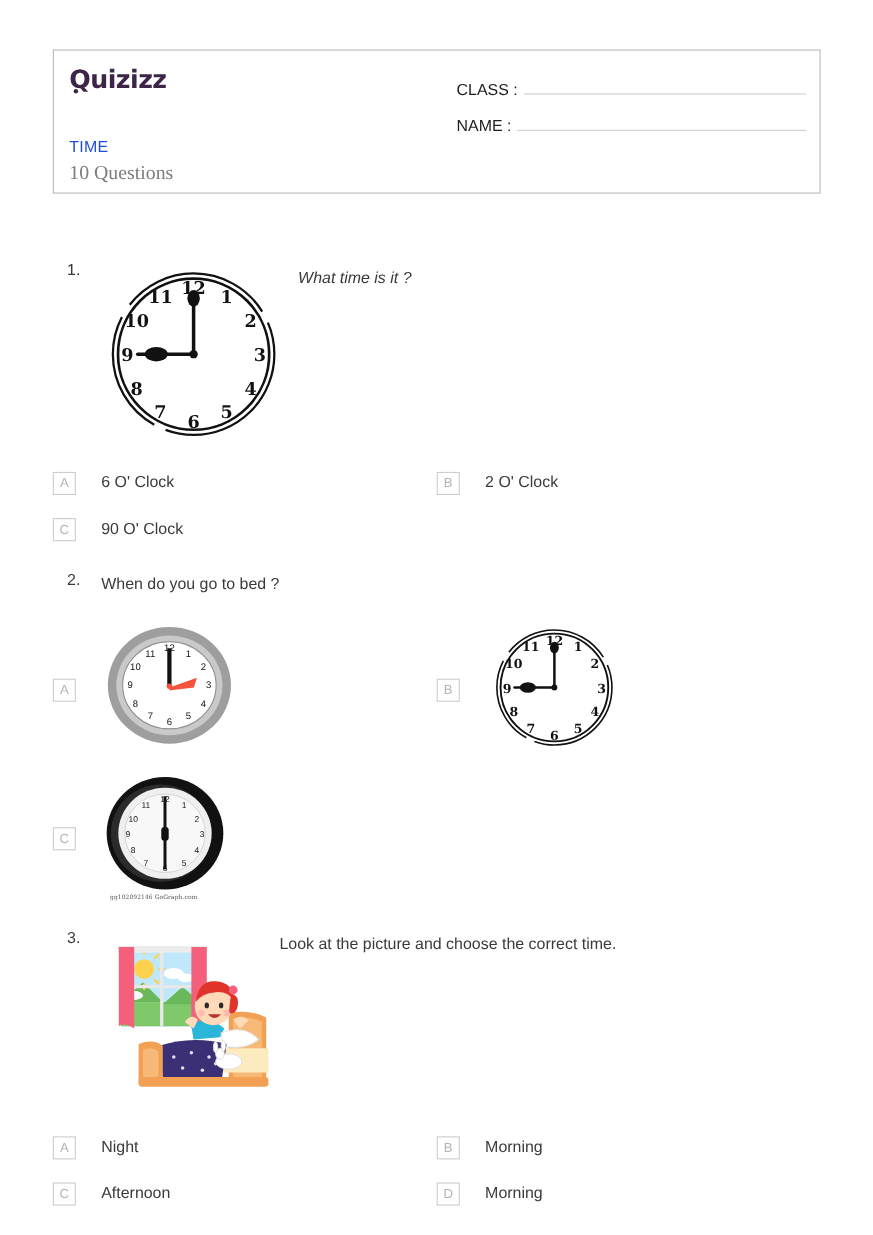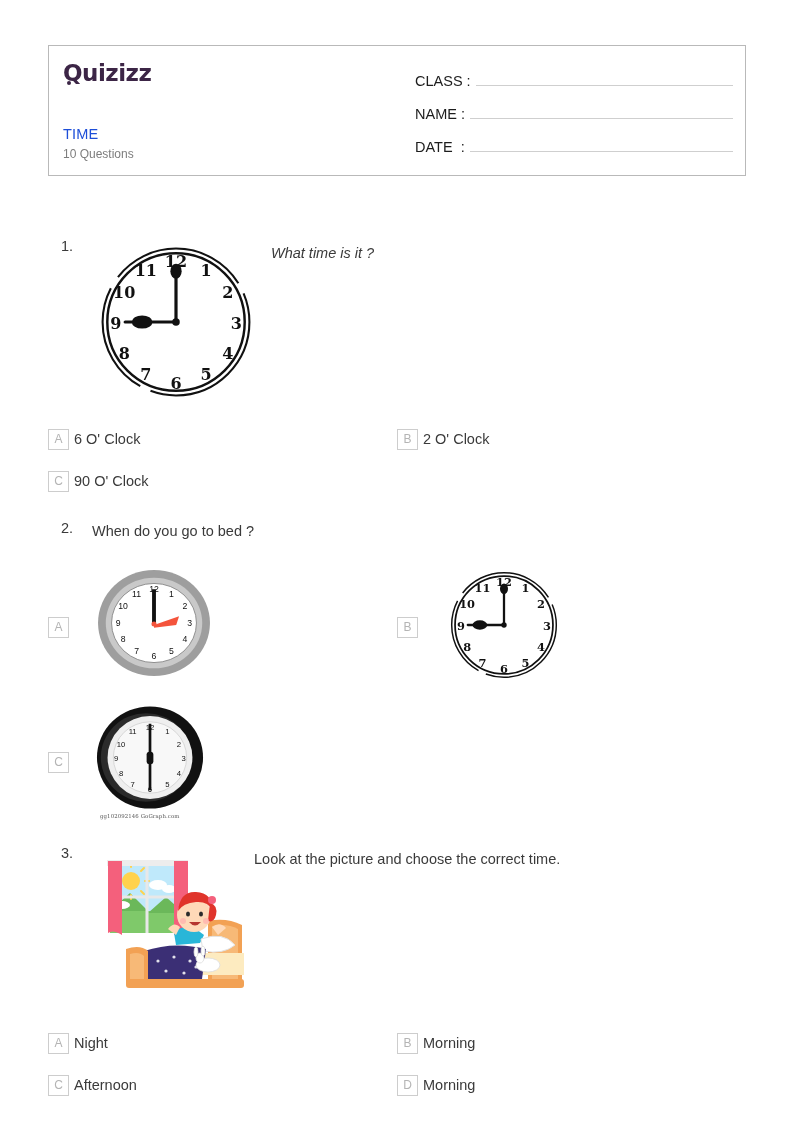--- a/index.html
+++ b/index.html
@@ -56,22 +56,23 @@
     left: 14px;
     top: 80px;
     font-size: 14.5px;
     color: #1d4ed8;
     letter-spacing: 0.2px;
   }
   .quiz-sub {
     position: absolute;
     left: 14px;
     top: 101px;
-    font-size: 12px;
+    font-size: 18px;
     color: #7d7d7d;
+    font-family: Liberation Serif, serif;
   }
   .field-rows {
     position: absolute;
     left: 366px;
     top: 22px;
     width: 318px;
   }
   .field-row {
     display: flex;
     align-items: baseline;
@@ -121,21 +122,21 @@
     height: 21px;
     border: 1px solid #cdcdcd;
     box-sizing: border-box;
     color: #b4b4b4;
     font-size: 12px;
     line-height: 19px;
     text-align: center;
     flex: none;
   }
   .opt-label {
-    margin-left: 5px;
+    margin-left: 23px;
     font-size: 14.5px;
     color: #3a3a3a;
     line-height: 21px;
   }
 
   
   .clock-wrap { position: absolute; }
   .gg-caption {
     position: absolute;
     font-family: "DejaVu Serif", serif;
@@ -158,24 +159,20 @@
   <div class="quiz-title">TIME</div>
   <div class="quiz-sub">10 Questions</div>
 
   <div class="field-rows">
     <div class="field-row">
       <span class="field-label">CLASS :</span>
       <span class="field-line"></span>
     </div>
     <div class="field-row">
       <span class="field-label">NAME :</span>
-      <span class="field-line"></span>
-    </div>
-    <div class="field-row">
-      <span class="field-label">DATE  :</span>
       <span class="field-line"></span>
     </div>
   </div>
 </div>
 
 <div class="question" style="top:238px;">
   <div class="q-num">1.</div>
   <div class="q-text" style="left:223px; top:6px;font-style:italic;">What time is it ?</div>
 
   <div class="clock-wrap" style="left:48px; top:0px; width:160px; height:168px;">

